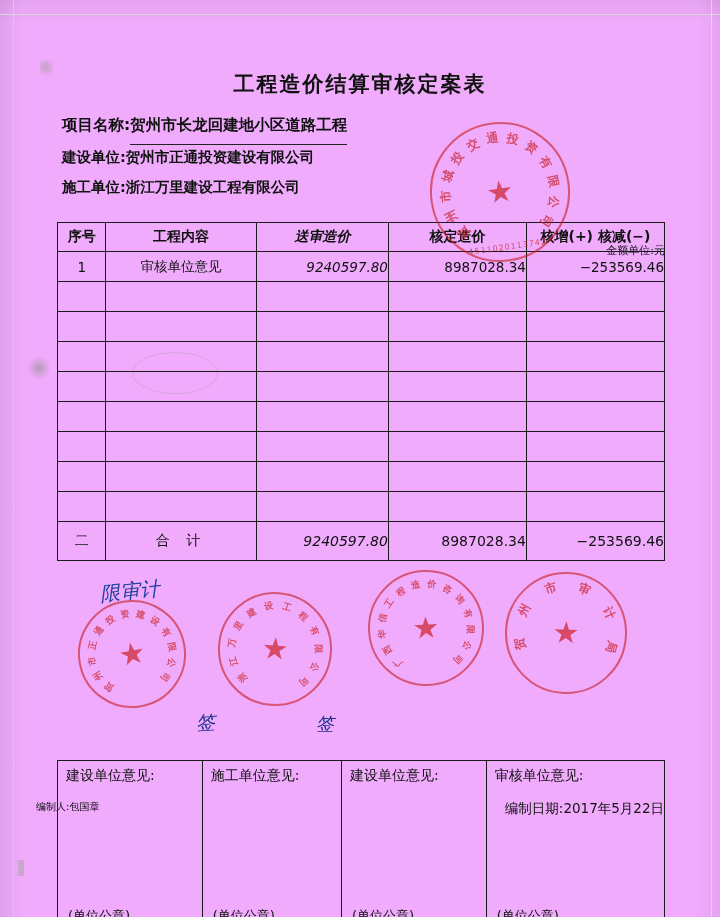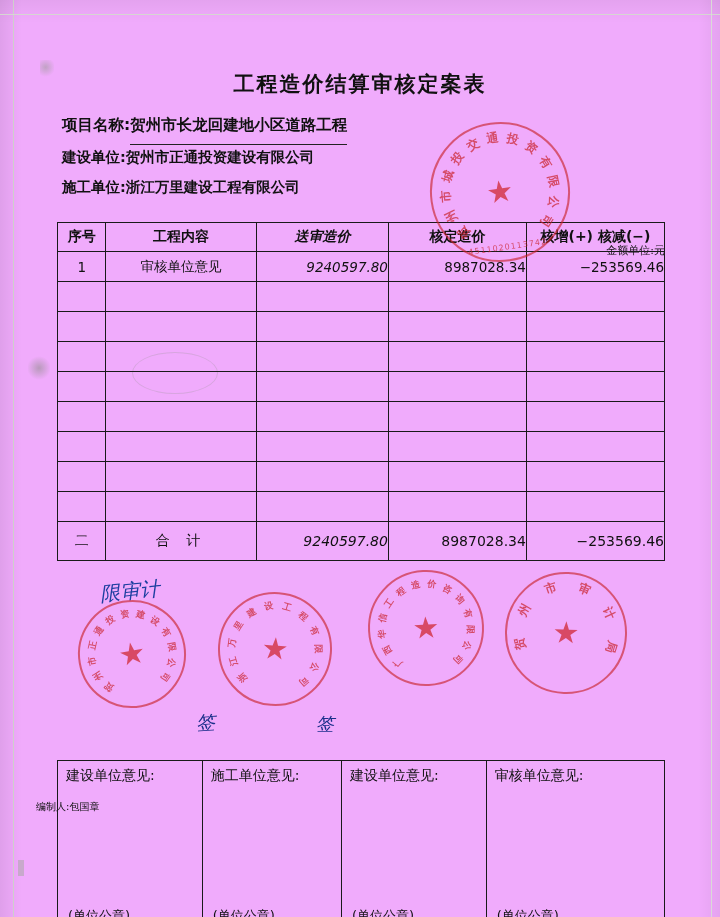--- a/index.html
+++ b/index.html
@@ -420,20 +420,23 @@
             <div class="op-seal-label">(单位公章)</div>
 
           </td>
         </tr>
       </tbody>
         </table>
     </div>
 
     <div class="footer-left">
       <span>编制人:</span><span>包国章</span>
+    </div>
+    <div class="footer-right">
+      <span>编制日期:</span><span>2017年5月22日</span>
     </div>
 
     <div class="hand hw-scribble" style="left:100px; top:578px;">限审计</div>
     <div class="hand" style="left:196px; top:710px; font-size:19px; font-style:italic; transform:rotate(-4deg);">签</div>
     <div class="hand" style="left:316px; top:712px; font-size:18px; font-style:italic;">签</div>
   </div>
 
   <div class="seal" id="seal-main">
     <div class="ring-text">
         <span style="font-size: 12px; transform: rotate(-130deg) translate(0px, -54px) rotate(0deg) translate(-50%, -50%);">贺</span>

